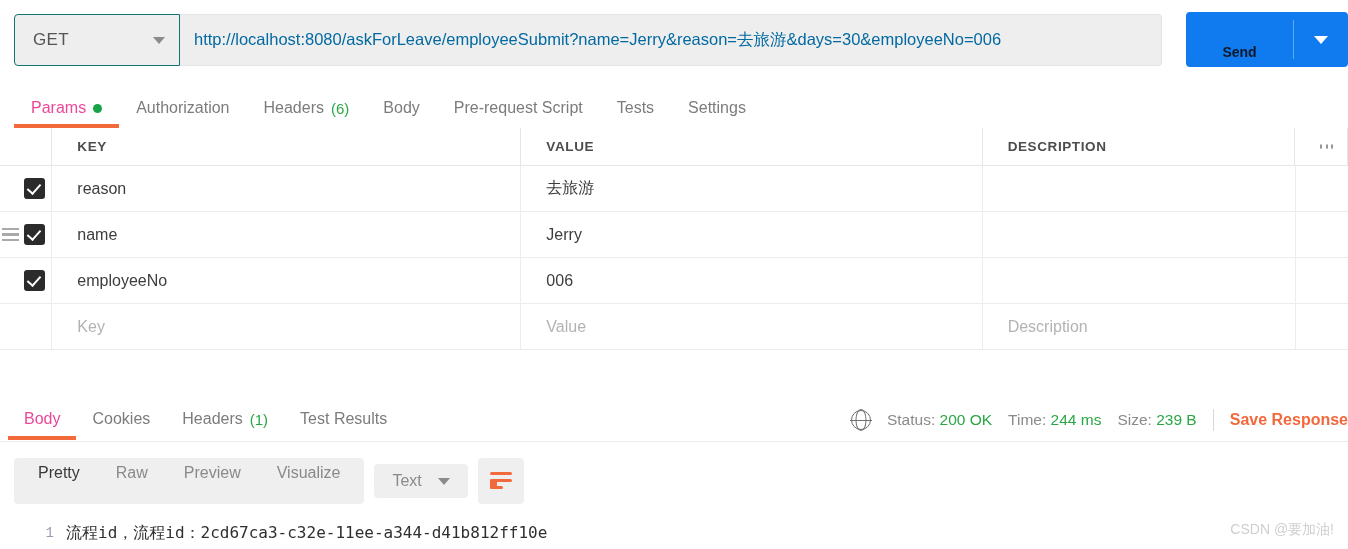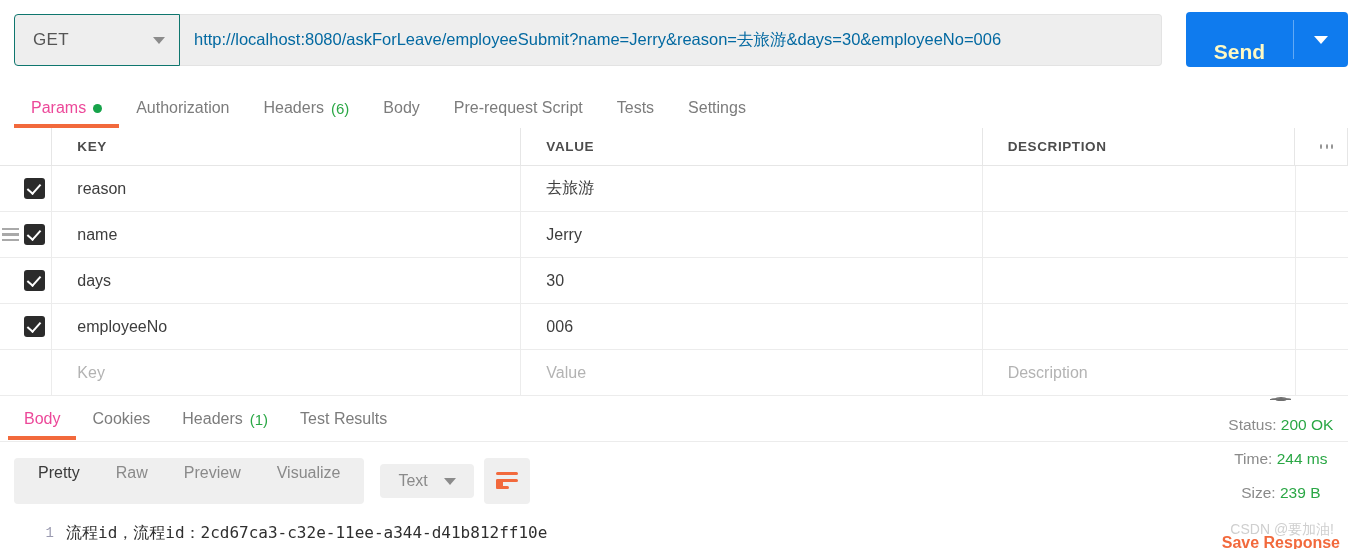--- a/index.html
+++ b/index.html
@@ -34,21 +34,21 @@
   }
   .url-text {
     font-size: 16.5px; color: #0369a1; white-space: nowrap; overflow: hidden;
   }
   .send-group {
     position: absolute; right: 0; top: 12px; height: 55px; display: flex;
     background: #0f7bee; border-radius: 4px; overflow: hidden;
   }
   .send-btn {
     width: 107px; display: flex; align-items: center; justify-content: center;
-    color: #fef9c3; font-size: 21px; font-weight: bold; cursor: pointer; margin-top: 24px;
+    color: #0f172a; font-size: 14px; font-weight: bold; cursor: pointer; margin-top: 24px;
   }
   .send-split { width: 1px; background: rgba(255,255,255,.35); margin: 8px 0; }
   .send-caret {
     width: 54px; display: flex; align-items: center; justify-content: center;
     cursor: pointer;
   }
   .send-caret i {
     width: 0; height: 0; border-left: 7px solid transparent;
     border-right: 7px solid transparent; border-top: 8px solid #fff;
   }
@@ -112,22 +112,21 @@
   
   .res-tabs {
     position: absolute; left: 0; top: 398px; width: 1348px; height: 44px;
     display: flex; align-items: flex-start; padding-left: 8px;
     border-bottom: 1px solid #ececec;
   }
   .res-tabs .tab { height: 42px; padding: 0 16px; }
   .res-meta {
     position: absolute; right: 0; top: 398px; height: 44px; display: flex;
     align-items: center; gap: 16px; font-size: 15.5px; color: #8a8a8a;
-    padding-right: 8px;
-    flex-direction: column;
+    padding-right: 0;
   }
   .globe {
     width: 20px; height: 20px; border: 1.6px solid #6f6f6f; border-radius: 50%;
     position: relative;
   }
   .globe::before {
     content: ""; position: absolute; left: 50%; top: -1.6px; bottom: -1.6px;
     width: 9px; transform: translateX(-50%);
     border: 1.6px solid #6f6f6f; border-radius: 50%;
   }
@@ -147,21 +146,21 @@
     height: 46px; background: #efefef; border-radius: 4px; display: flex;
     align-items: flex-end; padding: 8px 6px;
   }
   .seg-item {
     padding: 0 18px; height: 46px; display: flex; align-items: center;
     font-size: 16px; color: #8a8a8a; cursor: pointer;
   }
   .seg-item.active { color: #3a3a3a; }
   .seg-drop {
     height: 34px; background: #efefef; border-radius: 4px; display: flex;
-    align-items: center; gap: 16px; padding: 0 18px; cursor: pointer; margin-left: 6px;
+    align-items: center; gap: 16px; padding: 0 18px; cursor: pointer;
   }
   .seg-drop .t { font-size: 16px; color: #8a8a8a; }
   .wrap-btn {
     width: 46px; height: 46px; background: #efefef; border-radius: 4px;
     display: flex; align-items: center; justify-content: center; cursor: pointer;
   }
   .wrap-ico { position: relative; width: 22px; height: 18px; }
   .wrap-ico span {
     position: absolute; left: 0; height: 2.6px; background: #f2693c; border-radius: 2px;
   }
@@ -272,29 +271,20 @@
             <span></span>
           </span>
         <span class="chk"></span>
       </div>
       <div class="cell c-key">name</div>
       <div class="cell c-val">Jerry</div>
       <div class="cell c-desc"></div>
       <div class="cell c-opt"></div>
     </div>
 
-    <div class="trow">
-      <div class="cell-grip">
-        <span class="chk"></span>
-      </div>
-      <div class="cell c-key">days</div>
-      <div class="cell c-val">30</div>
-      <div class="cell c-desc"></div>
-      <div class="cell c-opt"></div>
-    </div>
 
     <div class="trow">
       <div class="cell-grip">
         <span class="chk"></span>
       </div>
       <div class="cell c-key">employeeNo</div>
       <div class="cell c-val">006</div>
       <div class="cell c-desc"></div>
       <div class="cell c-opt"></div>
     </div>

